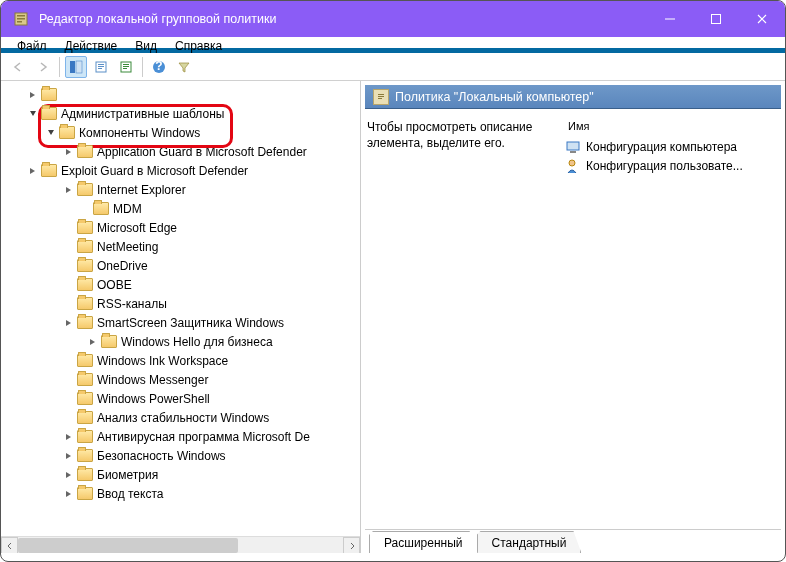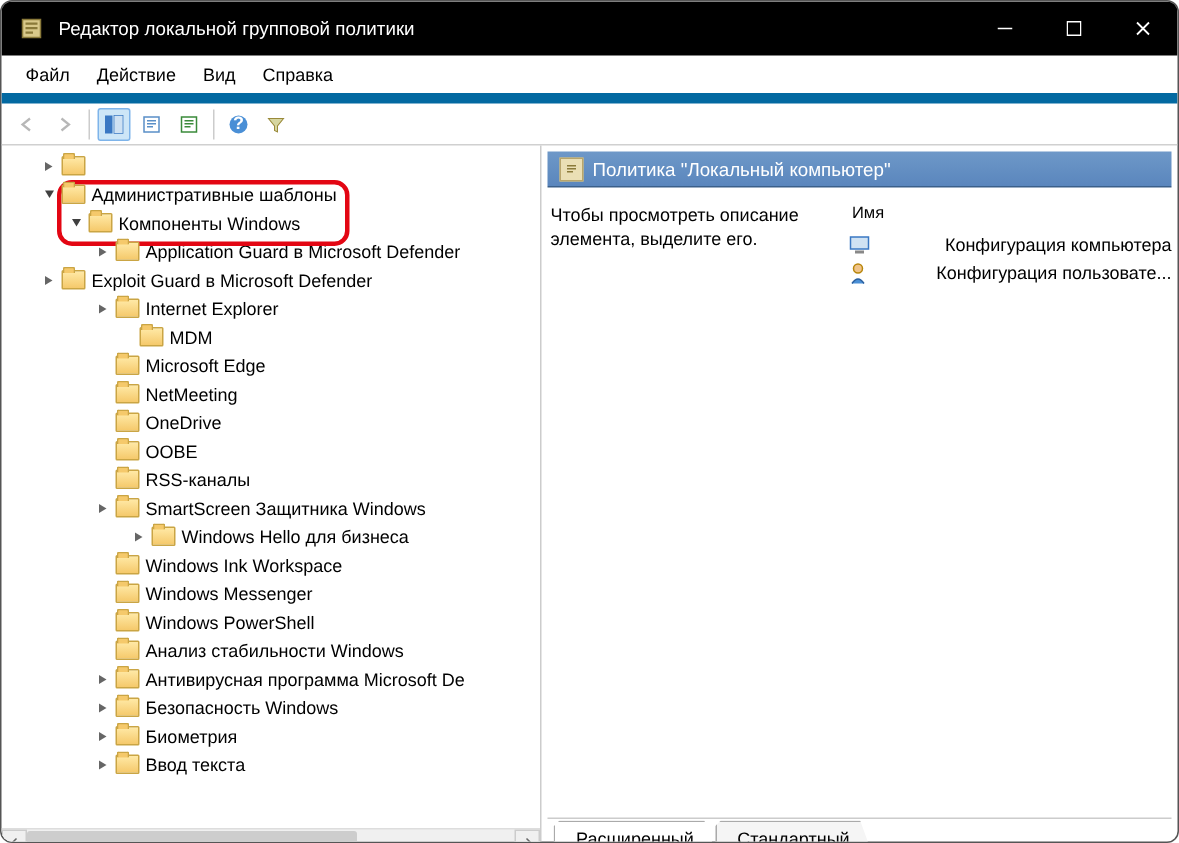--- a/index.html
+++ b/index.html
@@ -1,21 +1,21 @@
 <!DOCTYPE html>
 <html><head>
 <meta charset="utf-8">
 <style>
 * { box-sizing: border-box; margin: 0; padding: 0; font-family: "Segoe UI", Tahoma, sans-serif; font-size: 12px; }
 body { background: #fff; width: 786px; height: 562px; overflow: hidden; border: 1px solid #555; border-radius: 8px; }
-.titlebar { height: 36px; background: #000000; color: #fff; display: flex; align-items: center; padding: 0 0 0 12px; }
+.titlebar { height: 36px; background: #8b5cf6; color: #fff; display: flex; align-items: center; padding: 0 0 0 12px; }
 .titlebar .app-icon { width: 16px; height: 16px; margin-right: 10px; display:flex; align-items:center; justify-content:center; }
 .titlebar .title { flex: 1; font-size: 12.5px; }
 .win-btn { width: 46px; height: 36px; display: flex; align-items: center; justify-content: center; color: #fff; }
-.menubar { height: 32px; display: flex; align-items: center; padding: 0 8px; border-bottom: 7px solid #0369a1; gap: 2px; }
+.menubar { height: 16px; display: flex; padding: 0 8px; border-bottom: 5px solid #0369a1; gap: 2px; }
 .menubar .mitem { padding: 2px 8px; cursor: default; }
 .toolbar { height: 28px; display: flex; align-items: center; padding: 0 6px; border-bottom: 1px solid #d0d0d0; gap: 3px; }
 .tbtn { width: 22px; height: 22px; display:flex; align-items:center; justify-content:center; border:1px solid transparent; border-radius:2px; }
 .tbtn.active { border-color: #7eb4ea; background: #cde6f7; }
 .tbtn.disabled { opacity: 0.35; }
 .tsep { width: 1px; height: 20px; background: #ccc; margin: 0 2px; }
 .content { display: flex; height: 472px; }
 .tree { width: 360px; border-right: 1px solid #ccc; overflow: hidden; position: relative; padding-top: 4px; }
 .tree-inner { position: relative; }
 .row { height: 19px; display: flex; align-items: center; white-space: nowrap; }
@@ -29,21 +29,21 @@
 .tree-scroll-x .track { flex:1; position:relative; }
 .tree-scroll-x .thumb { position:absolute; left:0; top:1px; height:15px; width:220px; background:#cdcdcd; border-radius:2px; }
 .right { flex: 1; display: flex; flex-direction: column; }
 .header-band { height: 24px; background: linear-gradient(#6e98c8,#5a86bd); border-bottom: 1px solid #3a5f8a; display:flex; align-items:center; padding-left:8px; color:#fff; gap:6px; margin: 4px 4px 0 4px; }
 .header-band .hicon { width:16px; height:16px; background:#eadfb5; border:1px solid #b8a56b; display:flex; align-items:center; justify-content:center; font-size:10px; color:#7a6a2e; }
 .body-row { flex:1; display:flex; margin: 6px 4px 0 4px; gap: 17px; }
 .desc { width: 180px; padding: 4px 8px 4px 2px; font-size: 12px; line-height: 1.35; }
 .list-col { flex:1; border-left: 0; }
 .list-header { height: 22px; display:flex; align-items:center; padding-left: 6px; background: #fff; border-bottom: 0; }
 .list-header .colh { font-size:11px; }
-.list-row { height: 19px; display:flex; align-items:center; padding-left: 4px; gap:4px;justify-content:space-between; }
+.list-row { height: 19px; display:flex; align-items:center; padding-left: 4px; gap:4px; }
 .item-icon { width:16px; height:16px; display:flex; align-items:center; justify-content:center; }
 .tabs { height: 24px; display:flex; align-items:flex-end; padding-left: 4px; border-top:1px solid #ccc; margin: 0 4px 0 4px; }
 .tab { height: 22px; padding: 0 14px; display:flex; align-items:center; font-size:12px; border:1px solid #aaa; border-bottom:none; background:#f5f5f5; margin-right:-1px; clip-path: polygon(0 100%, 0 4px, 4px 0, calc(100% - 8px) 0, 100% 100%); }
 .tab.active { background:#fff; position:relative; z-index:2; }
 svg { display:block; }
 </style>
 </head>
 <body>
 
 <div class="titlebar">

